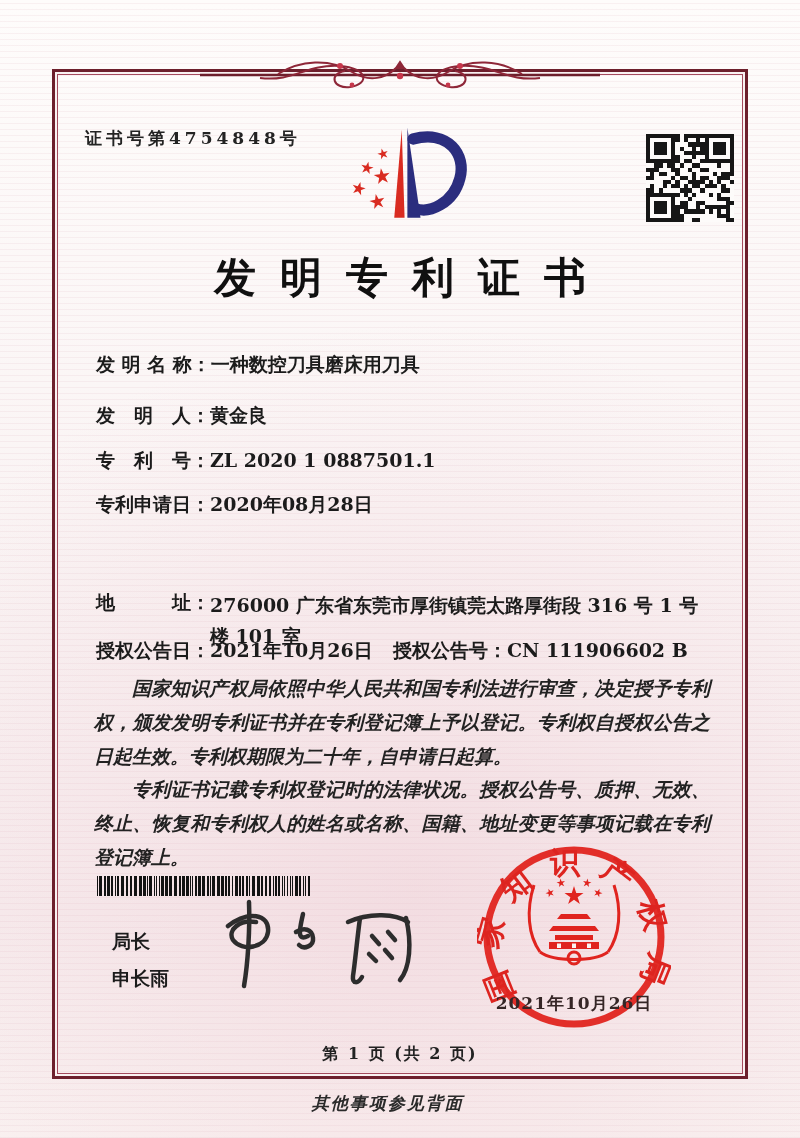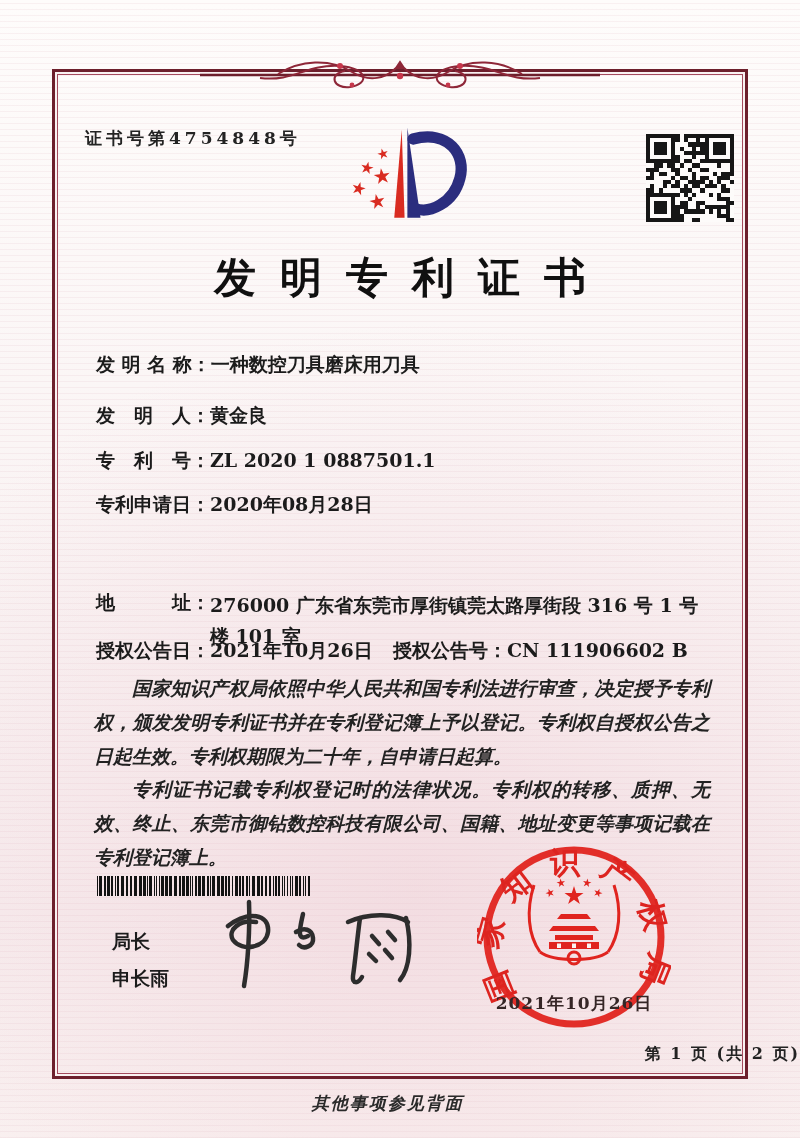--- a/index.html
+++ b/index.html
@@ -28,21 +28,21 @@
     font-style:italic;line-height:1.78;text-align:justify;color:#222;}
   .paras p{margin:0;text-indent:2em;}
   .barcode{position:absolute;left:97px;top:876px;height:20px;display:flex;}
   .barcode i{background:#131313;display:block;height:100%;}
   .sig-title{position:absolute;left:112px;top:929px;font-size:19px;font-weight:700;}
   .sig-name{position:absolute;left:112px;top:966px;font-size:19px;font-weight:700;}
   .sig-script{position:absolute;left:200px;top:888px;}
   .seal{position:absolute;left:477px;top:840px;width:194px;height:194px;}
   .seal-date{position:absolute;left:0;right:0;top:152px;text-align:center;font-size:17px;
     font-weight:700;color:#352626;letter-spacing:1px;}
-  .pagenum{position:absolute;top:1044px;left:0;width:100%;text-align:right;font-size:16px;
+  .pagenum{position:absolute;top:1044px;left:0;width:100%;text-align:center;font-size:16px;
     font-weight:700;letter-spacing:2px;color:#222;}
   .footnote{position:absolute;top:1092px;left:50%;transform:translateX(-58%);font-size:17px;
     font-weight:700;font-style:italic;color:#2a2a2a;letter-spacing:2px;}
 </style>
 </head>
 <body>
 
 <div class="page">
 
   <div class="frame"></div>
@@ -347,21 +347,21 @@
 
   <div class="grant-g" style="left:96px;top:638px">
     <span>授权公告日：</span><span>2021年10月26日</span>
   </div>
   <div class="grant-g" style="left:393px;top:638px">
     <span>授权公告号：</span><span>CN 111906602 B</span>
   </div>
 
   <div class="paras">
     <p>国家知识产权局依照中华人民共和国专利法进行审查，决定授予专利权，颁发发明专利证书并在专利登记簿上予以登记。专利权自授权公告之日起生效。专利权期限为二十年，自申请日起算。</p>
-    <p>专利证书记载专利权登记时的法律状况。专利权的转移、质押、无效、终止、东莞市御钻数控科技有限公司、国籍、地址变更等事项记载在专利登记簿上。</p>
+    <p>专利证书记载专利权登记时的法律状况。授权公告号、质押、无效、终止、恢复和专利权人的姓名或名称、国籍、地址变更等事项记载在专利登记簿上。</p>
   </div>
 
   <div class="barcode">
       <i style="width:1px;margin-right:1px"></i>
       <i style="width:3px;margin-right:2px"></i>
       <i style="width:2px;margin-right:1px"></i>
       <i style="width:3px;margin-right:1px"></i>
       <i style="width:2px;margin-right:2px"></i>
       <i style="width:1px;margin-right:1px"></i>
       <i style="width:2px;margin-right:2px"></i>

